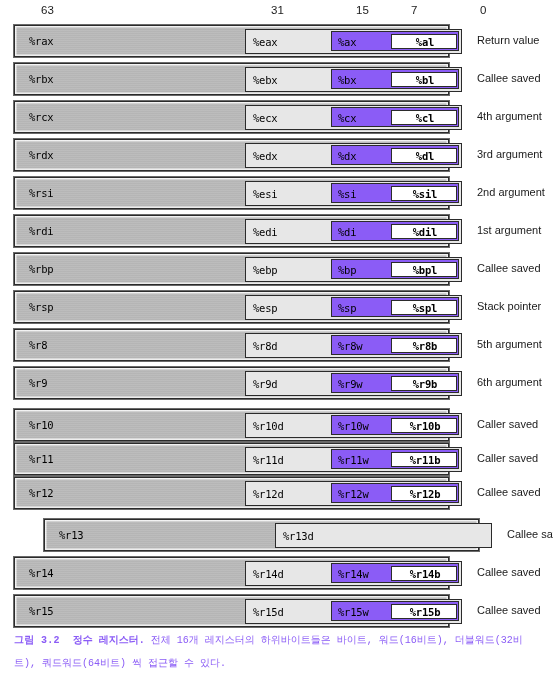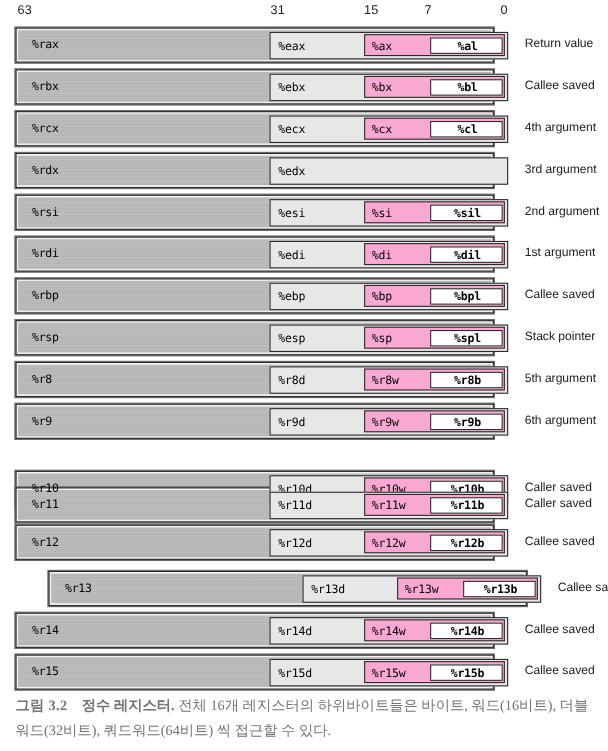--- a/index.html
+++ b/index.html
@@ -31,20 +31,21 @@
     height: 18px;
   }
   .bit-tick {
     position: absolute;
     top: 0;
     font-size: 11.5px;
     color: #1a1a1a;
     font-family: "Liberation Sans", sans-serif;
     white-space: nowrap;
     letter-spacing: 0.2px;
+    margin-left: 25px;
   }
 
   
   .reg-rows {
     position: absolute;
     left: 0;
     top: 0;
     width: 553px;
   }
   .reg-row {
@@ -91,21 +92,21 @@
     border: 1.5px solid #2b2b2b;
     z-index: 2;
   }
   .box16 {
     position: absolute;
     left: 85px;
     top: 1.5px;
     width: 128px;
     height: 20px;
     box-sizing: border-box;
-    background: #f9a8d4;
+    background: #8b5cf6;
     border: 1.5px solid #2b2b2b;
     z-index: 3;
   }
   .box8 {
     position: absolute;
     left: 59px;
     top: 1.5px;
     width: 66px;
     height: 15px;
     box-sizing: border-box;
@@ -137,24 +138,24 @@
     white-space: nowrap;
     font-family: "Liberation Sans", sans-serif;
   }
 
   
   .caption {
     position: absolute;
     left: 14px;
     top: 629px;
     width: 525px;
-    font-size: 13px;
+    font-size: 10px;
     line-height: 23px;
-    color: #737373;
-    font-family: Liberation Serif, serif;
+    color: #8b5cf6;
+    font-family: Liberation Mono, monospace;
   }
   .caption .fignum {
     font-weight: bold;
     letter-spacing: 0.3px;
   }
   .caption .figtitle {
     font-weight: bold;
     margin-left: 13px;
   }
   .caption .figbody {
@@ -218,20 +219,26 @@
             </div>
           </div>
         </div>
         <span class="reg-desc">4th argument</span>
       </div>
       <div class="reg-row" style="top: 139px;">
         <div class="box64">
           <span class="reg-name name64">%rdx</span>
           <div class="box32">
             <span class="reg-name name32">%edx</span>
+            <div class="box16">
+              <span class="reg-name name16">%dx</span>
+              <div class="box8">
+                <span class="reg-name name8">%dl</span>
+              </div>
+            </div>
           </div>
         </div>
         <span class="reg-desc">3rd argument</span>
       </div>
       <div class="reg-row" style="top: 177px;">
         <div class="box64">
           <span class="reg-name name64">%rsi</span>
           <div class="box32">
             <span class="reg-name name32">%esi</span>
             <div class="box16">
@@ -312,21 +319,21 @@
             <div class="box16">
               <span class="reg-name name16">%r9w</span>
               <div class="box8">
                 <span class="reg-name name8">%r9b</span>
               </div>
             </div>
           </div>
         </div>
         <span class="reg-desc">6th argument</span>
       </div>
-      <div class="reg-row" style="top: 428px;">
+      <div class="reg-row" style="top: 409px;">
         <div class="box64">
           <span class="reg-name name64">%r10</span>
           <div class="box32">
             <span class="reg-name name32">%r10d</span>
             <div class="box16">
               <span class="reg-name name16">%r10w</span>
               <div class="box8">
                 <span class="reg-name name8">%r10b</span>
               </div>
             </div>
@@ -362,26 +369,20 @@
             </div>
           </div>
         </div>
         <span class="reg-desc">Callee saved</span>
       </div>
       <div class="reg-row" style="top: 519px; margin-left: 30px;">
         <div class="box64">
           <span class="reg-name name64">%r13</span>
           <div class="box32">
             <span class="reg-name name32">%r13d</span>
-            <div class="box16">
-              <span class="reg-name name16">%r13w</span>
-              <div class="box8">
-                <span class="reg-name name8">%r13b</span>
-              </div>
-            </div>
           </div>
         </div>
         <span class="reg-desc">Callee saved</span>
       </div>
       <div class="reg-row" style="top: 557px;">
         <div class="box64">
           <span class="reg-name name64">%r14</span>
           <div class="box32">
             <span class="reg-name name32">%r14d</span>
             <div class="box16">

